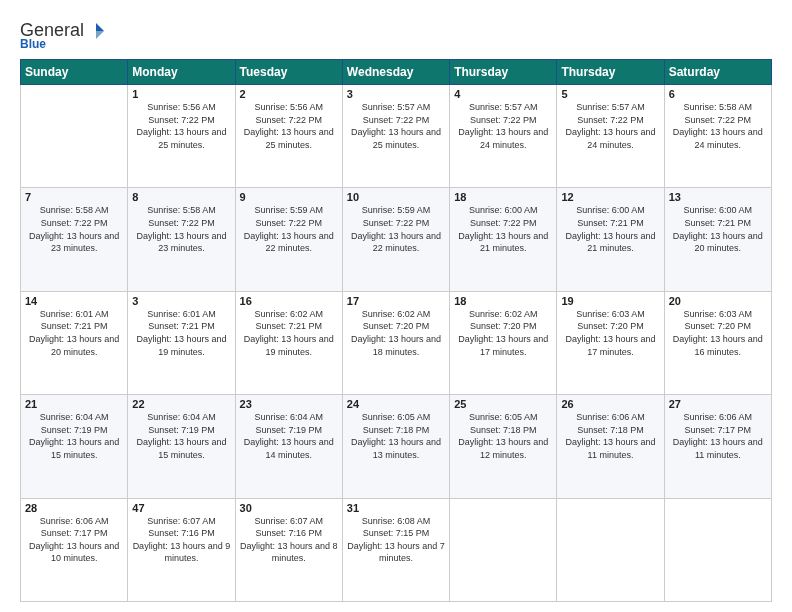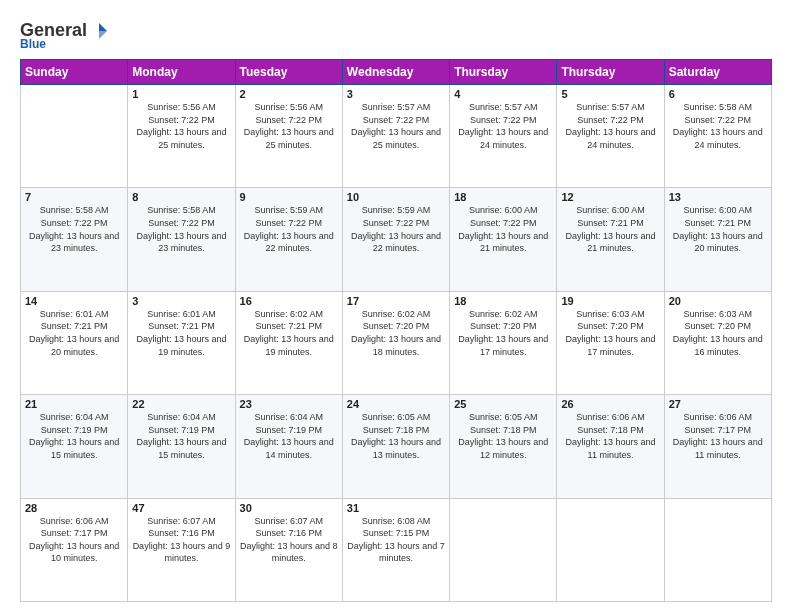--- a/index.html
+++ b/index.html
@@ -40,21 +40,21 @@
     .location-title {
       font-size: 16px;
       color: #444;
     }
     .calendar-table {
       width: 100%;
       border-collapse: collapse;
       flex: 1;
     }
     .calendar-table th {
-      background-color: #a21caf;
+      background-color: #0f766e;
       color: #fff;
       font-size: 12px;
       font-weight: bold;
       padding: 5px 4px;
       text-align: left;
       border: 1px solid #1a4f8a;
     }
     .calendar-table td {
       border: 1px solid #ccc;
       vertical-align: top;
@@ -84,21 +84,21 @@
       background: #fff !important;
     }
   </style>
 </head>
 <body>
 
 <div class="page">
   <div class="header">
     <div class="logo">
       <div style="display:flex; align-items:center; gap:2px;">
-        <span style="font-size:18px; font-weight:bold; color:#333;">General</span>
+        <span style="font-size:18px; font-weight:normal; color:#333;">General</span>
         <svg width="20" height="20" viewBox="0 0 20 20">
           <polygon points="10,2 18,10 10,10" fill="#1a5fb4"></polygon>
           <polygon points="10,10 18,10 10,18" fill="#2563a8" opacity="0.6"></polygon>
         </svg>
       </div>
       <span style="font-size:12px; font-weight:bold; color:#1a5fb4; margin-top:-4px;">Blue</span>
     </div>
     <div class="title-block">
       <div class="month-title"></div>
       <div class="location-title"></div>

